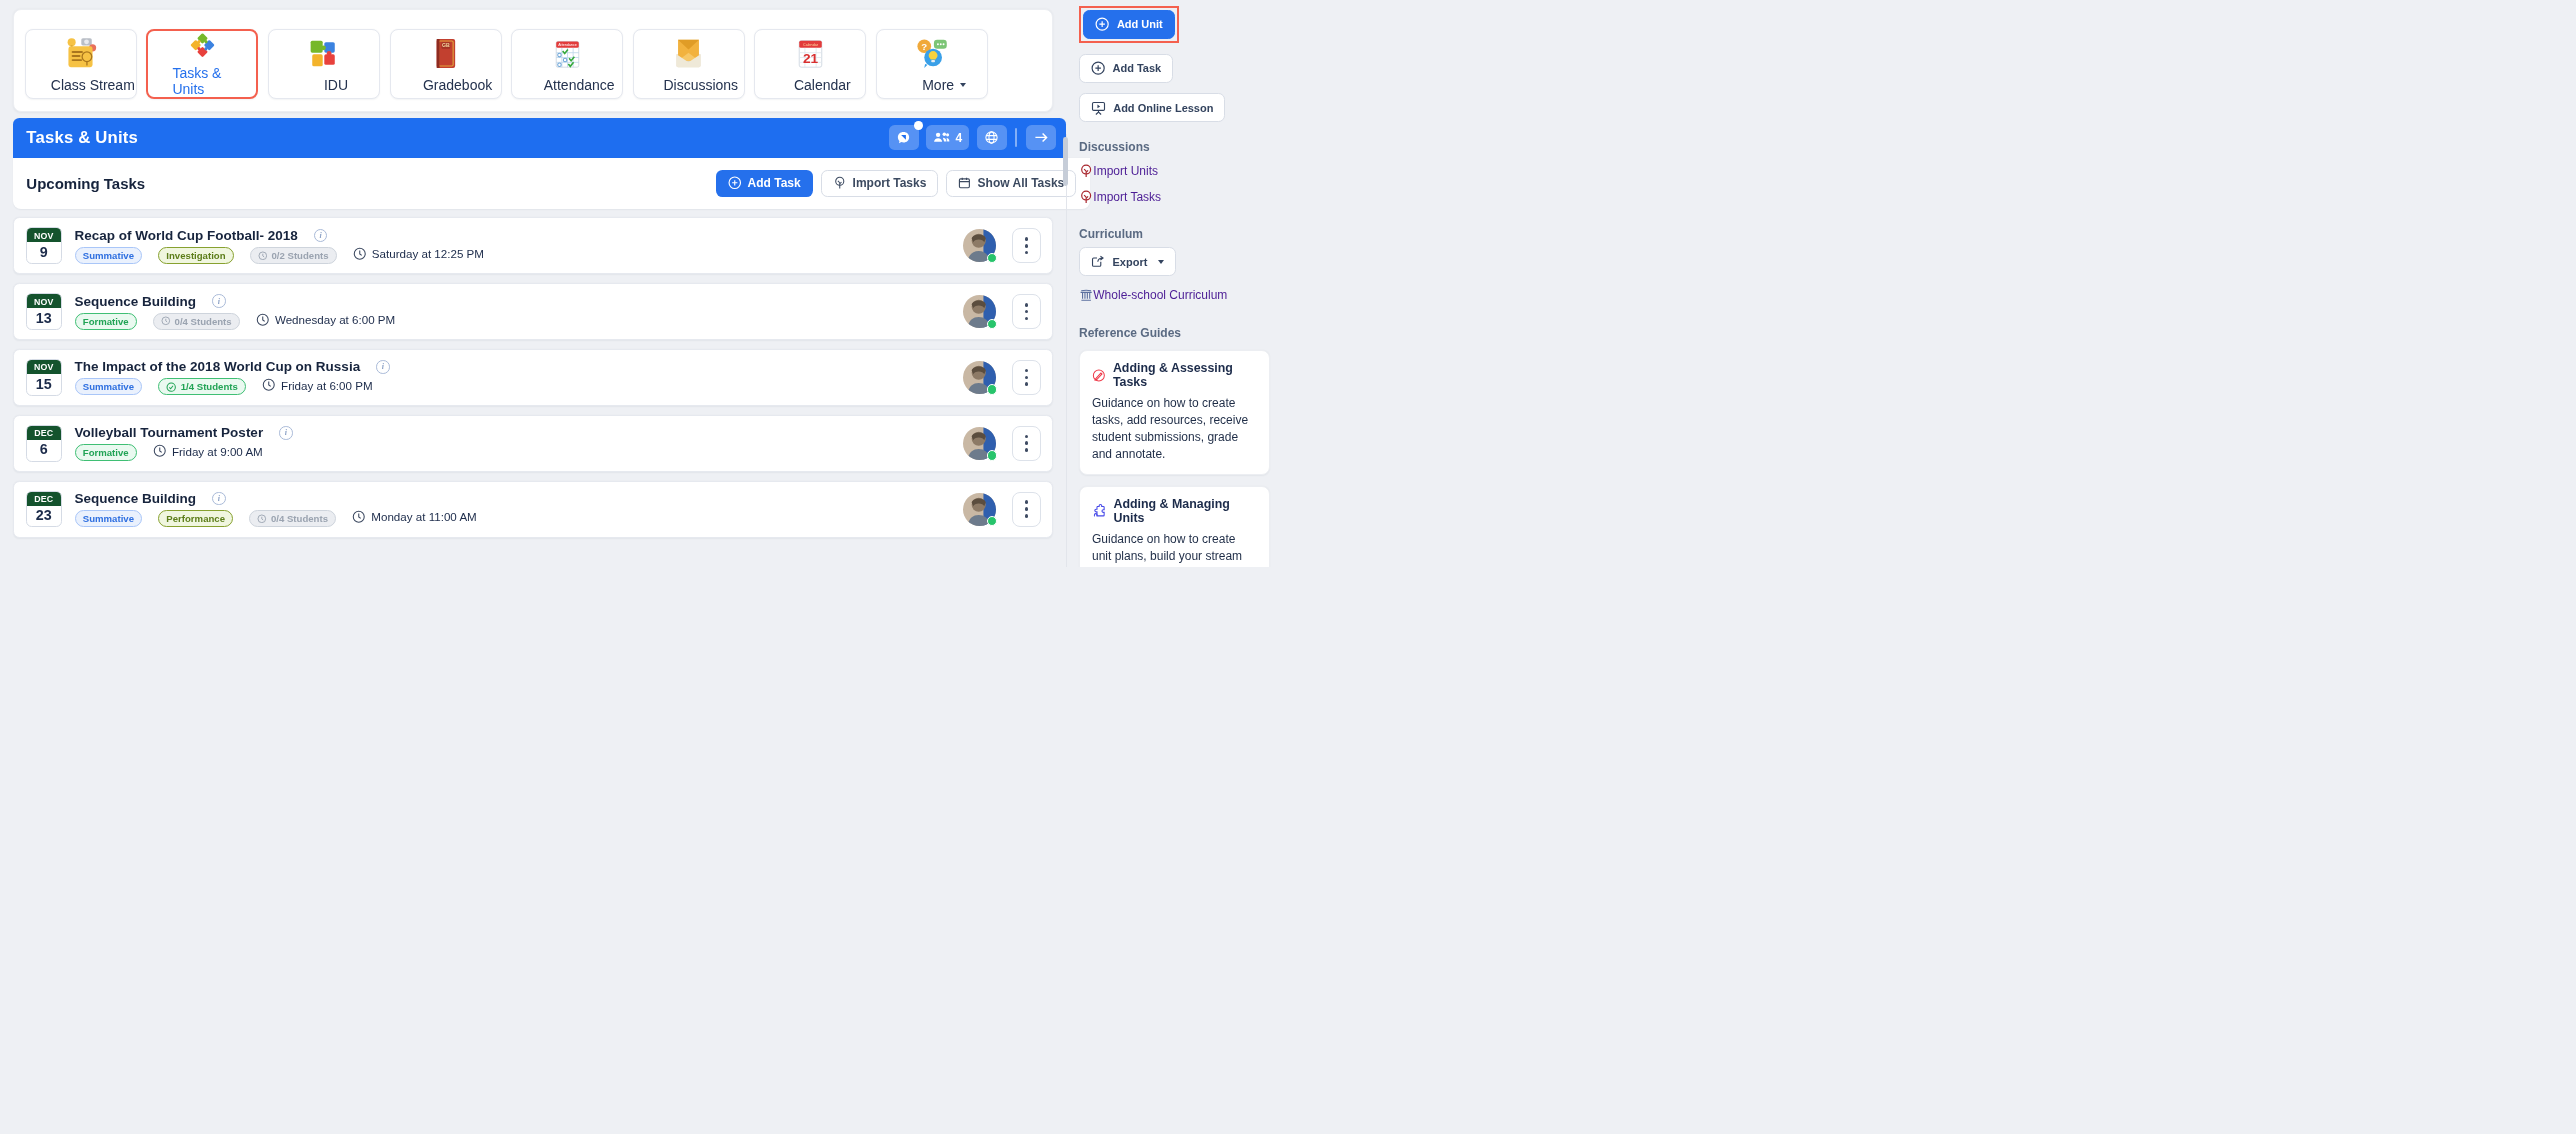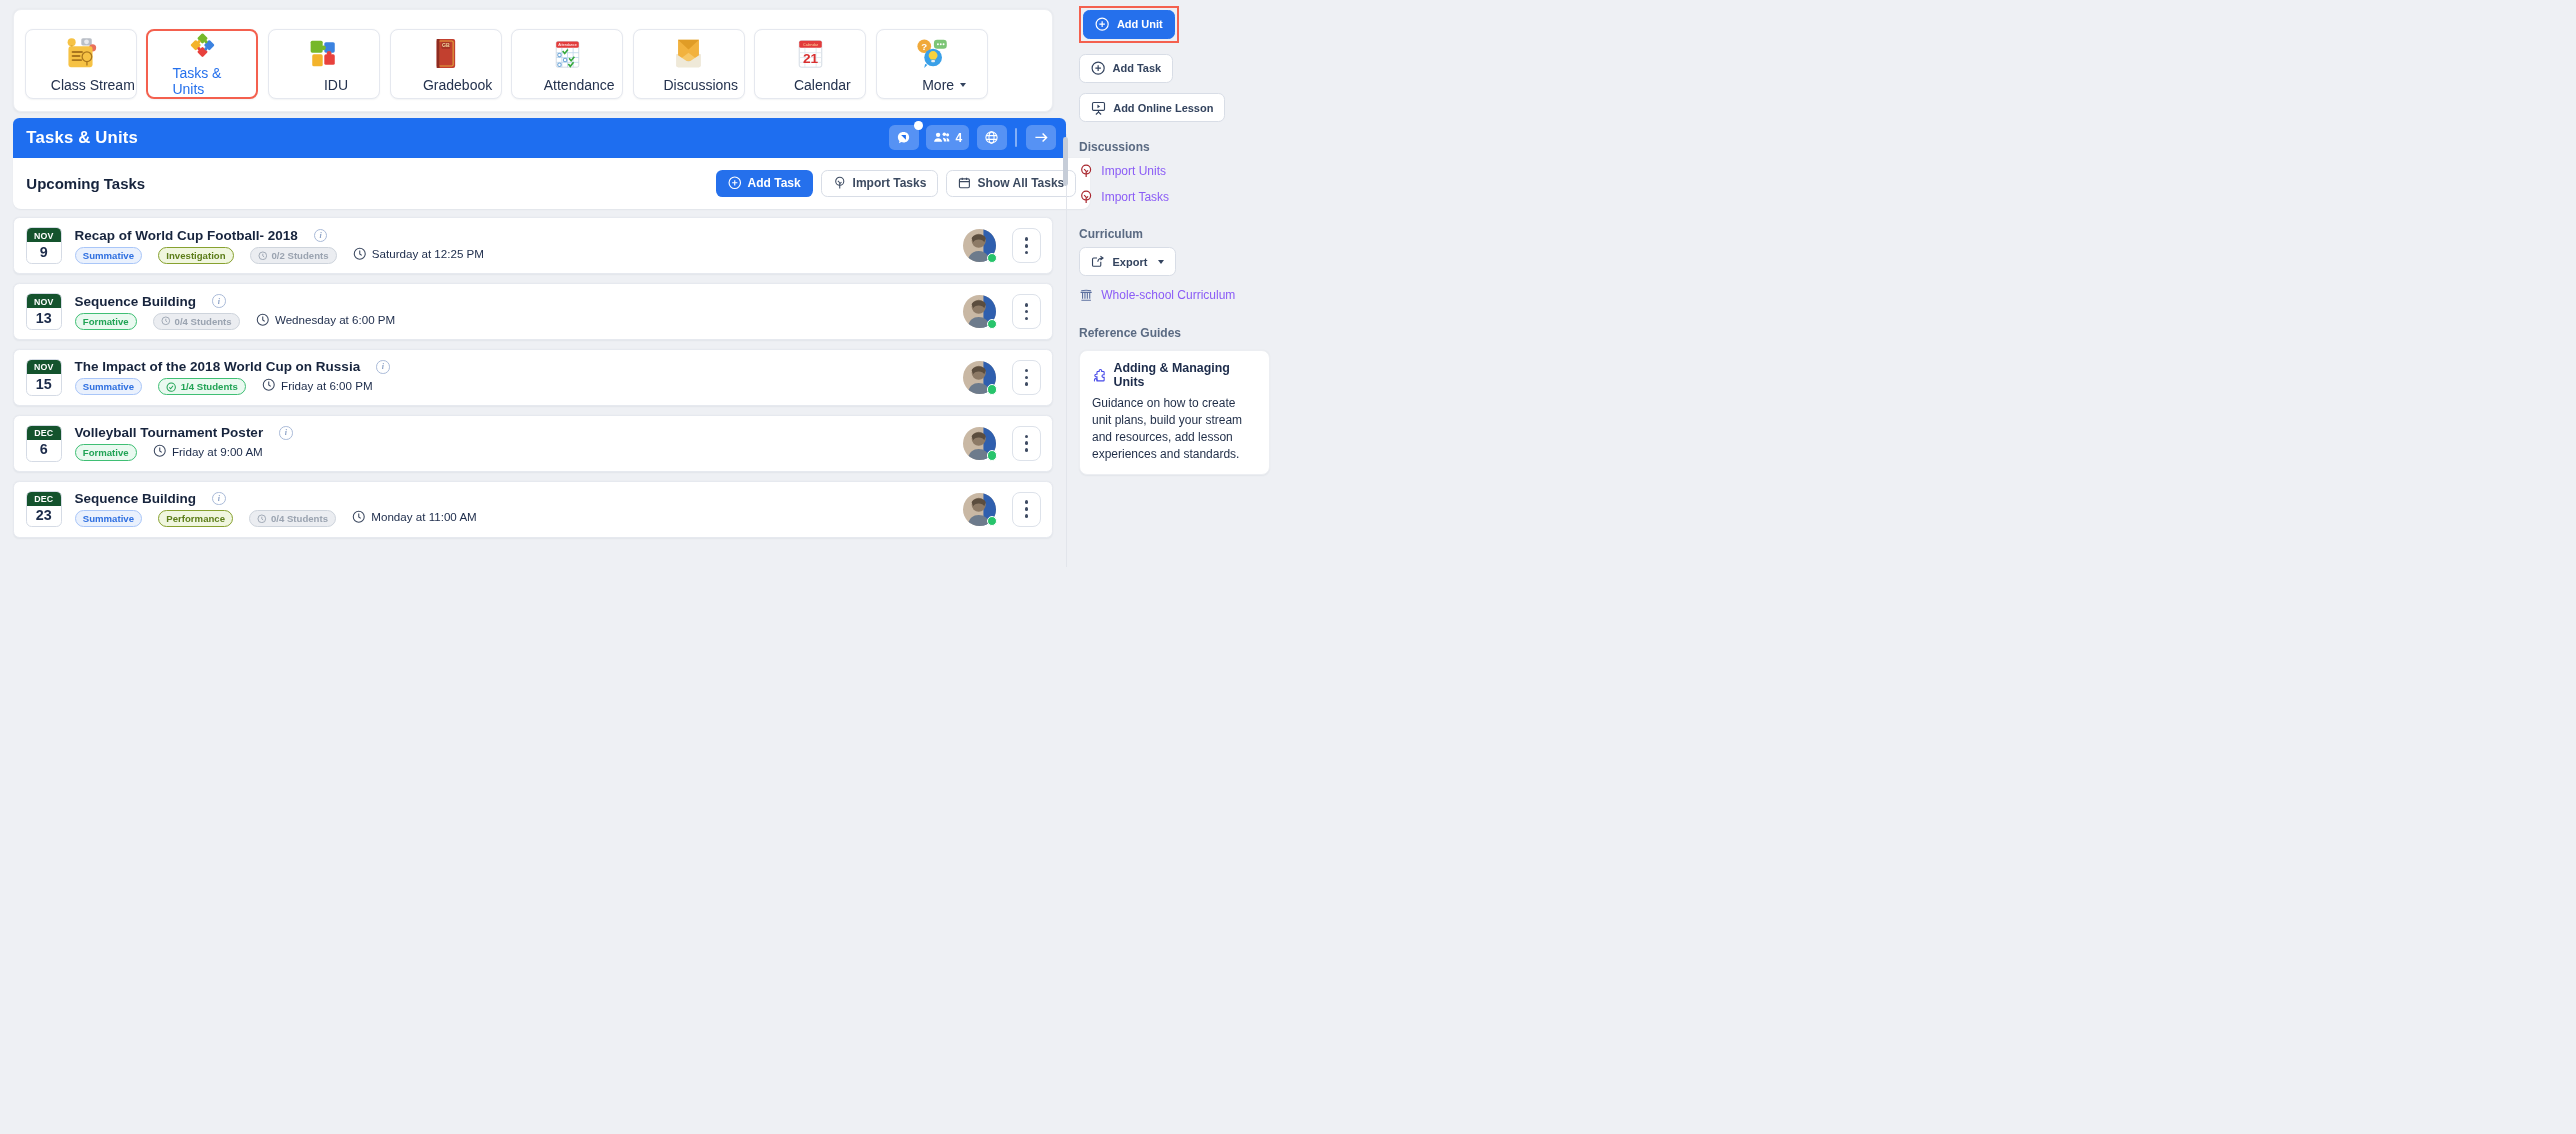--- a/index.html
+++ b/index.html
@@ -85,21 +85,21 @@
   .v-thumb { position:absolute; left:1063px; top:137px; width:4.8px; height:49px; border-radius:2.4px; background:#c6cdd8; }
 
   
   .sidebar { position:absolute; left:1079px; top:5.6px; width:191px; }
   .red-focus { display:inline-block; border:2.4px solid #f4604e; padding:2.4px; background:transparent; }
   .sb-btn { height:29px; border-radius:6.4px; background:#fff; border:0.8px solid #d8dde6; color:#33435e;
     font-size:11px; font-weight:700; display:inline-flex; align-items:center; gap:7.2px; padding:7px 11px; cursor:pointer; }
   .sb-btn.primary { background:#2570ec; color:#fff; border-color:#2570ec; }
   .sb-row { margin-top:10.4px; }
   .sb-heading { margin:17.5px 0 4.8px; font-size:12px; font-weight:700; color:#5a6a82; }
-  .sb-link { display:flex; align-items:center; gap:8px; font-size:12px; color:#8b5cf6; padding:5.6px 0; cursor:pointer;text-align:center; }
+  .sb-link { display:flex; align-items:center; font-size:12px; color:#4c1d95; padding:5.6px 0; cursor:pointer;text-align:center; }
   .guide-card { background:#fff; border-radius:8px; padding:10.4px 12px 11px; margin-top:10.4px;
     box-shadow:0 0.8px 1.6px rgba(20,30,55,.05); border:0.8px solid #eceef2; }
   .guide-title { display:flex; align-items:center; gap:7.2px; font-size:12.4px; font-weight:700; color:#1c2b4a; cursor:pointer; }
   .guide-body { margin-top:5.6px; font-size:12px; line-height:1.42; color:#1f2d47; }
 </style>
 </head>
 <body>
 
 <div class="main-col">
 
@@ -592,20 +592,30 @@
 
   <div class="sb-link" style="margin-top:6.4px;">
     <svg width="14.3" height="14.3" viewBox="0 0 18 18" fill="none" stroke="#5b6f9e" stroke-width="1.4">
       <path d="M2 5.5h14M2.8 3.5c4-.8 8.4-.8 12.4 0M4.5 5.5v8M7.5 5.5v8M10.5 5.5v8M13.5 5.5v8M3 15.5h12"></path>
     </svg>
     <span>Whole-school Curriculum</span>
   </div>
 
   <div class="sb-heading">Reference Guides</div>
 
+  <div class="guide-card">
+    <div class="guide-title">
+      <svg width="15" height="15" viewBox="0 0 20 20" fill="none" stroke="#ef3b4a" stroke-width="1.5">
+        <circle cx="10" cy="10" r="8"></circle>
+          <path d="M5.5 14.5L13 6.2l1.6 1.5-7.6 8.2-2.3.8z"></path>
+      </svg>
+      <span>Adding &amp; Assessing Tasks</span>
+    </div>
+    <div class="guide-body">Guidance on how to create tasks, add resources, receive student submissions, grade and annotate.</div>
+  </div>
 
   <div class="guide-card">
     <div class="guide-title">
       <svg width="15" height="15" viewBox="0 0 20 20" fill="none" stroke="#4649e8" stroke-width="1.5">
         <path d="M7 4.5h3v-1a1.8 1.8 0 1 1 3.6 0v1H16a1 1 0 0 1 1 1V9h-1.2a1.8 1.8 0 1 0 0 3.6H17v3.9a1 1 0 0 1-1 1H7v-1.3a1.8 1.8 0 1 0-3.6 0v1.3H3"></path>
         <path d="M7 4.5v3.8H5.8a1.8 1.8 0 1 0 0 3.6H7v5.6"></path>
       </svg>
       <span>Adding &amp; Managing Units</span>
     </div>
     <div class="guide-body">Guidance on how to create unit plans, build your stream and resources, add lesson experiences and standards.</div>

